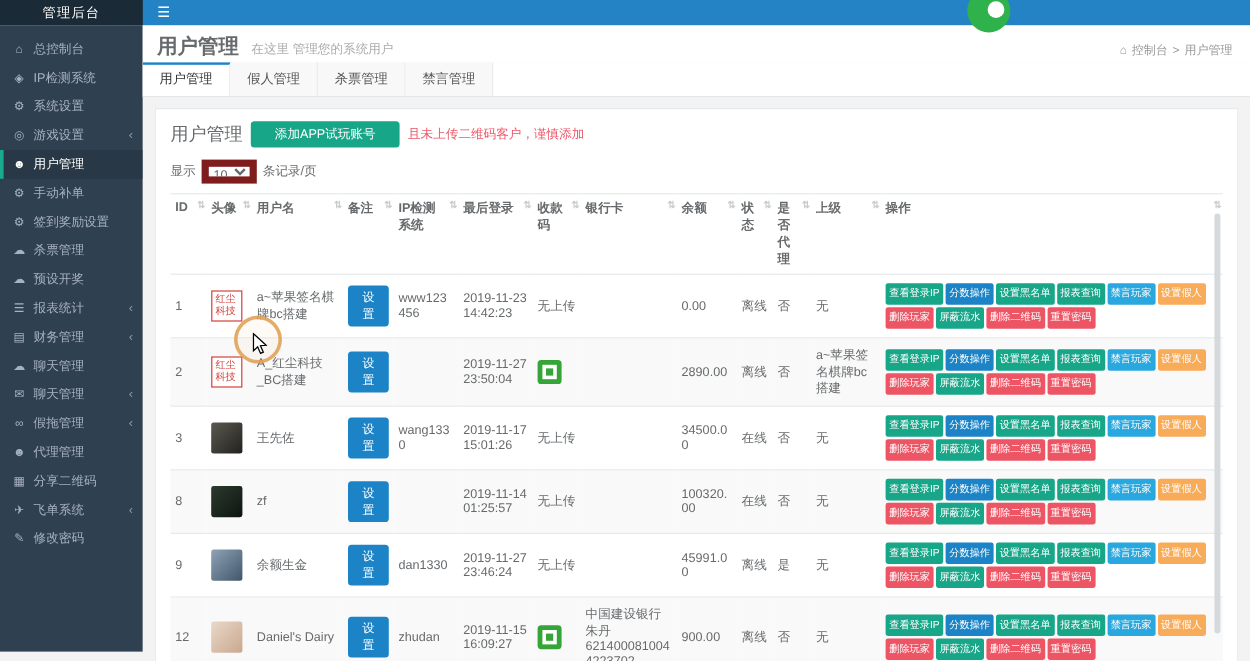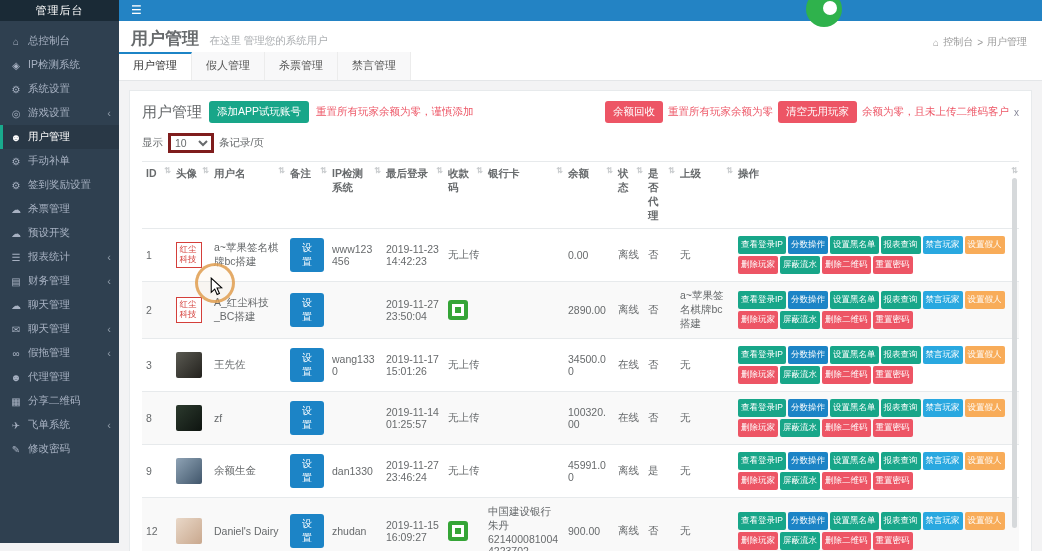--- a/index.html
+++ b/index.html
@@ -39,29 +39,29 @@
   .tabs { background:#fff; display:flex; border-bottom:1px solid #e4e6e8; }
   .tab { padding:6px 14px 7px; font-size:11px; color:#555; background:#f8f8f9; border-right:1px solid #ececec; cursor:pointer; }
   .tab.active { background:#fff; border-top:2px solid #1c84c6; padding-top:4px; color:#333; }
 
   
   .content { flex:1; padding:9px 10px; min-height:0; }
   .panel { background:#fff; border:1px solid #e7eaec; height:200%; padding:10px 12px; position:relative; }
 
   .panel-head { display:flex; align-items:center; gap:7px; flex-wrap:nowrap; }
   .panel-title { font-size:15px; color:#676a6c; white-space:nowrap; }
-  .btn { border:none; border-radius:3px; color:#fff; font-size:10.5px; padding:4px 8px; cursor:pointer; font-family:inherit; white-space:nowrap; }
+  .btn { border:none; border-radius:3px; color:#fff; font-size:10.5px; padding:4px 20px; cursor:pointer; font-family:inherit; white-space:nowrap; }
   .btn-green { background:#18a689; }
   .btn-red { background:#ed5565; }
   .warn { color:#ed5565; font-size:10.5px; white-space:nowrap; }
   .head-right { margin-left:auto; display:flex; align-items:center; gap:5px; }
   .close-x { color:#889; font-size:10px; cursor:pointer; }
 
   .controls { display:flex; align-items:center; margin-top:10px; font-size:10.5px; color:#676a6c; }
-  .len { margin:0 5px; font-size:10.5px; width:46px; height:20px; border:3px solid #7f1d1d; color:#676a6c; background:#fff; }
+  .len { margin:0 5px; font-size:10.5px; width:46px; height:20px; border:6px solid #7f1d1d; color:#676a6c; background:#fff; }
   .search { margin-left:auto; display:flex; align-items:center; gap:5px; }
   .search input { width:110px; height:21px; border:1px solid #d9dcdf; border-radius:2px; font-size:11px; padding:0 4px; }
 
   table { width:100%; border-collapse:collapse; margin-top:8px; table-layout:fixed; }
   th { font-size:10.5px; color:#676a6c; text-align:left; border-top:1px solid #e7eaec; border-bottom:1px solid #e7eaec; padding:5px 10px 5px 4px; vertical-align:top; position:relative; cursor:pointer; }
   th::after { content:"⇅"; position:absolute; right:1px; top:4px; font-size:8px; color:#c9ccce; }
   td { font-size:10.5px; color:#676a6c; padding:7px 4px; border-bottom:1px solid #e7eaec; vertical-align:middle; word-wrap:break-word; overflow:hidden; }
   tbody tr:nth-child(even) td { background:#f9f9f9; }
 
   .ava { width:26px; height:26px; border-radius:2px; }
@@ -203,28 +203,21 @@
           <div class="tab">杀票管理</div>
           <div class="tab">禁言管理</div>
         </div>
 
       <div class="content">
         <div class="panel">
 
           <div class="panel-head">
             <span class="panel-title">用户管理</span>
             <button class="btn btn-green">添加APP试玩账号</button>
-            <span class="warn">重置所有玩家余额为零，谨慎添加</span>
-            <div class="head-right">
-              <button class="btn btn-red">余额回收</button>
-              <span class="warn">重置所有玩家余额为零</span>
-              <button class="btn btn-red">清空无用玩家</button>
-              <span class="warn">余额为零，且未上传二维码客户</span>
-              <span class="close-x">x</span>
-            </div>
+            <span class="warn">且未上传二维码客户，谨慎添加</span>
           </div>
 
           <div class="controls">
             <span>显示</span>
             <select class="len" id="lenSel"><option>10</option></select>
             <span>条记录/页</span>
           </div>
 
           <table>
             <colgroup>

